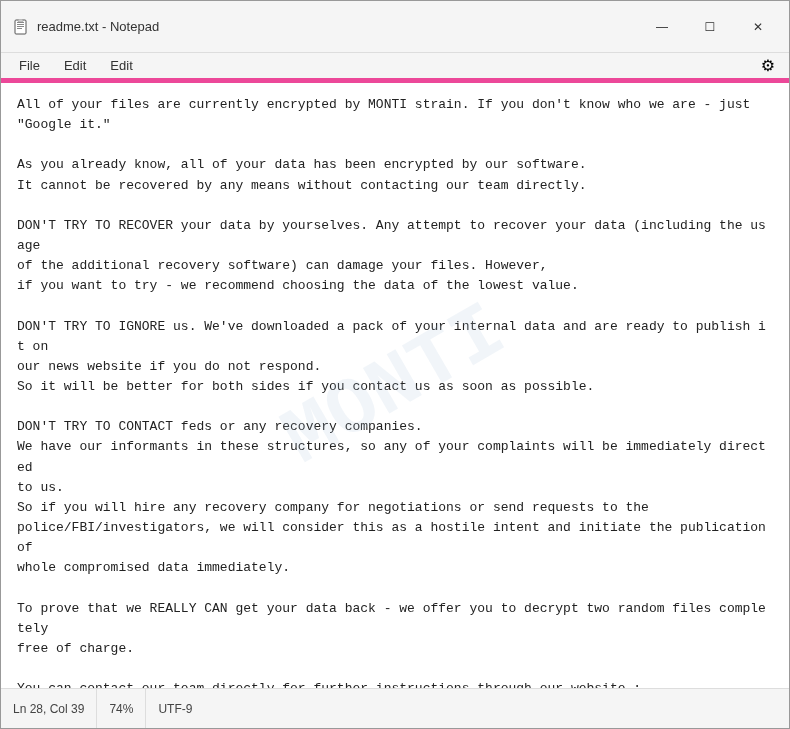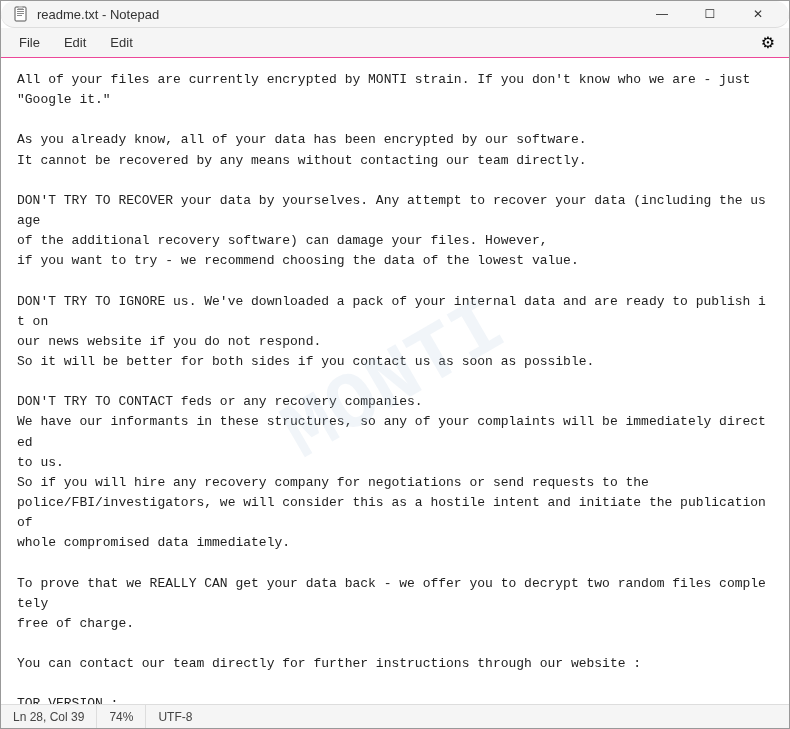--- a/index.html
+++ b/index.html
@@ -24,28 +24,27 @@
       height: 729px;
       background: #ffffff;
       border: 1px solid #999;
       display: flex;
       flex-direction: column;
       box-shadow: 2px 2px 8px rgba(0,0,0,0.3);
     }
 
     .title-bar {
       background: #f5f5f5;
-      height: 27px;
+      height: 52px;
       display: flex;
       align-items: center;
       justify-content: space-between;
       padding: 0 8px 0 12px;
       border-bottom: 1px solid #ddd;
       flex-shrink: 0;
-      border-radius: 15px;
     }
 
     .title-bar-left {
       display: flex;
       align-items: center;
       gap: 8px;
     }
 
     .title-bar-icon {
       width: 16px;
@@ -79,21 +78,21 @@
       color: #333;
       border-radius: 2px;
     }
 
     .menu-bar {
       height: 30px;
       display: flex;
       align-items: center;
       justify-content: space-between;
       padding: 0 8px;
-      border-bottom: 1px solid #ec4899;
+      border-bottom: 5px solid #ec4899;
       flex-shrink: 0;
       background: #f5f5f5;
     }
 
     .menu-items {
       display: flex;
       gap: 4px;
     }
 
     .menu-item {
@@ -139,21 +138,21 @@
       font-size: 80px;
       font-weight: bold;
       color: rgba(180, 200, 220, 0.18);
       pointer-events: none;
       user-select: none;
       white-space: nowrap;
       z-index: 0;
     }
 
     .status-bar {
-      height: 24px;
+      height: 40px;
       background: #f5f5f5;
       border-top: 1px solid #ddd;
       display: flex;
       align-items: center;
       flex-shrink: 0;
     }
 
     .status-section {
       padding: 0 12px;
       font-size: 12px;
@@ -240,15 +239,15 @@
 YOU SHOULD BE AWARE!
 We will speak only with an authorized person. It can be the CEO, top management, etc.
 In case you are not such a person - DON'T CONTACT US! Your decisions and action can result in
 serious harm to your company!
 Inform your supervisors and stay calm!</pre>
   </div>
 
   <div class="status-bar">
     <div class="status-section">Ln 28, Col 39</div>
     <div class="status-section">74%</div>
-    <div class="status-section">UTF-8</div>
+    <div class="status-section">UTF-9</div>
   </div>
 </div>
 
 </body></html>

